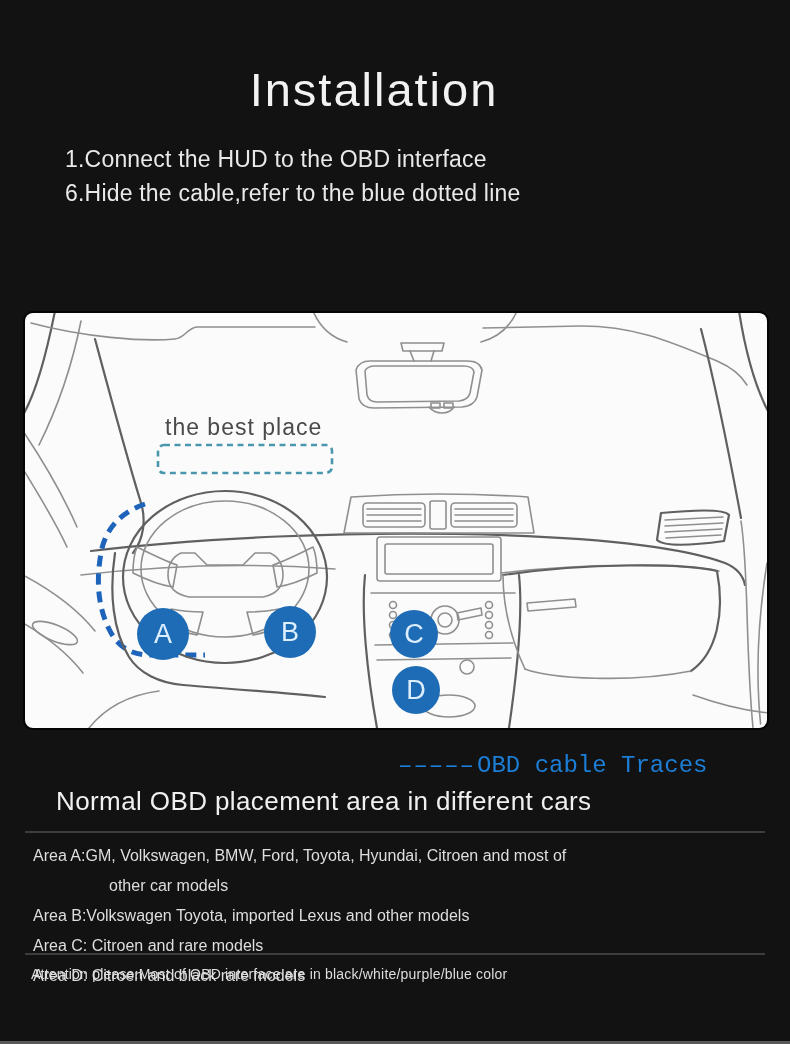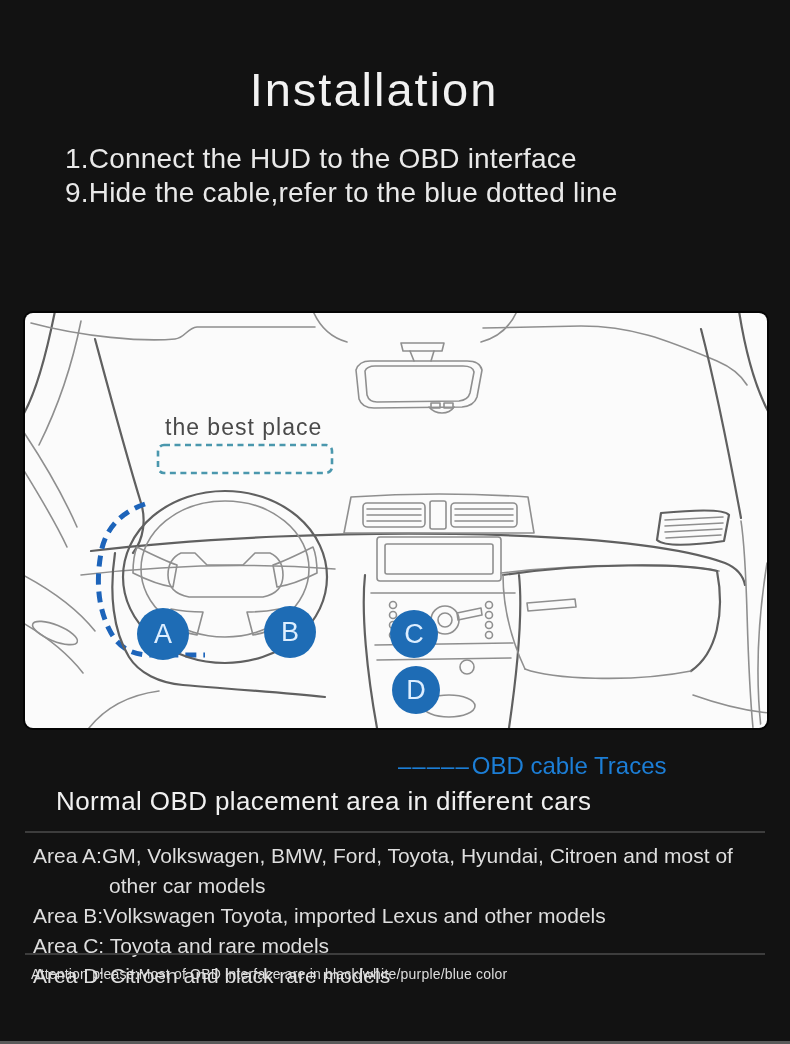--- a/index.html
+++ b/index.html
@@ -10,45 +10,45 @@
     position:relative;overflow:hidden;
     color:#e8e8e8;
   }
   .title{
     position:absolute;top:62px;left:0;width:748px;
     text-align:center;font-size:47px;font-weight:300;
     letter-spacing:2px;color:#f2f2f2;
   }
   .steps{
     position:absolute;top:142px;left:65px;
-    font-size:28px;line-height:34px;color:#e9e9e9;letter-spacing:.2px;
+    font-size:23px;line-height:34px;color:#e9e9e9;letter-spacing:.2px;
   }
   .panel{
     position:absolute;top:313px;left:25px;width:742px;height:415px;
     background:#fbfbfb;border-radius:8px;
     box-shadow:0 0 0 2px #040404;
   }
   .panel svg{display:block;border-radius:16px;}
   .legend{
     position:absolute;top:752px;left:398px;
-    font-size:24px;color:#1c7ed6;white-space:nowrap;
+    font-size:24px;color:#1c7ed6;white-space:nowrap;font-family:Liberation Mono, monospace;
   }
   .legend .dashes{letter-spacing:1px;margin-right:2px;}
   .placement-heading{
     position:absolute;top:786px;left:28px;
     font-size:26px;color:#f0f0f0;letter-spacing:.4px;margin-left:28px;
   }
   .divider{
     position:absolute;left:25px;width:740px;height:2px;background:#3d3d3d;
   }
   .divider.top{top:831px;}
   .divider.bottom{top:953px;}
   .area-rows{
     position:absolute;top:841px;left:33px;width:730px;
-    font-size:21px;line-height:30px;color:#dedede;
+    font-size:16px;line-height:30px;color:#dedede;
   }
   .area-row.indent{padding-left:76px;}
   .attention{
     position:absolute;top:966px;left:31px;
     font-size:14px;color:#dedede;letter-spacing:.2px;
   }
   .bottom-edge{
     position:absolute;bottom:0;left:0;width:790px;height:3px;background:#5a5a5a;
   }
   
@@ -66,21 +66,21 @@
     font-family:"Liberation Sans","DejaVu Sans",sans-serif;
   }
 </style>
 </head>
 <body>
 
 <div class="title">Installation</div>
 
 <div class="steps">
   <div class="step">1.Connect the HUD to the OBD interface</div>
-  <div class="step">9.Hide the cable,refer to the blue dotted line</div>
+  <div class="step">6.Hide the cable,refer to the blue dotted line</div>
 </div>
 
 <div class="panel">
   <svg width="742" height="415" viewBox="0 0 742 415">
 
     <g>
       <path class="ln2" d="M 30,-2 C 22,38 12,78 -2,102"></path>
       <path class="ln" d="M 56,8 C 48,48 34,92 14,132"></path>
       <path class="ln2" d="M 70,26 C 84,78 100,138 116,190 C 121,206 119,226 108,240"></path>
       <path class="ln" d="M 6,10 C 58,24 118,29 150,26 C 160,25 162,15 172,14 L 290,14"></path>
@@ -196,21 +196,21 @@
 </div>
 
 <div class="placement-heading">Normal OBD placement area in different cars</div>
 
 <div class="divider top"></div>
 
 <div class="area-rows">
   <div class="area-row">Area A:GM, Volkswagen, BMW, Ford, Toyota, Hyundai, Citroen and most of</div>
   <div class="area-row indent">other car models</div>
   <div class="area-row">Area B:Volkswagen Toyota, imported Lexus and other models</div>
-  <div class="area-row">Area C: Toyota and rare models</div>
+  <div class="area-row">Area C: Citroen and rare models</div>
   <div class="area-row">Area D: Citroen and black rare models</div>
 </div>
 
 <div class="divider bottom"></div>
 
 <div class="attention">Attention please:Most of OBD interface are in black/white/purple/blue color</div>
 
 <div class="bottom-edge"></div>
 
 </body></html>

